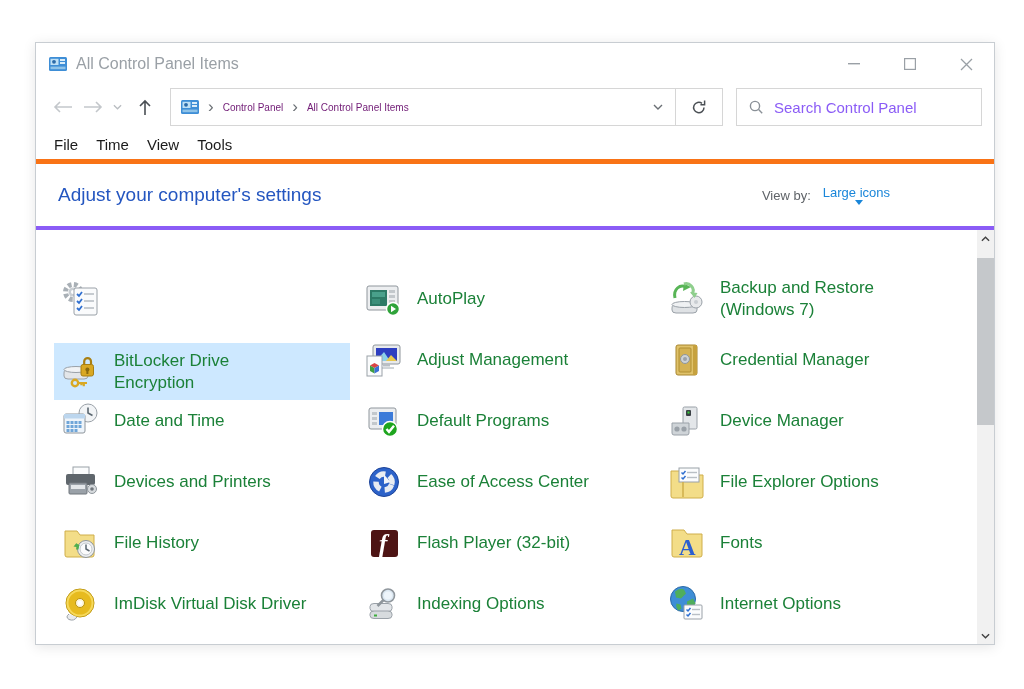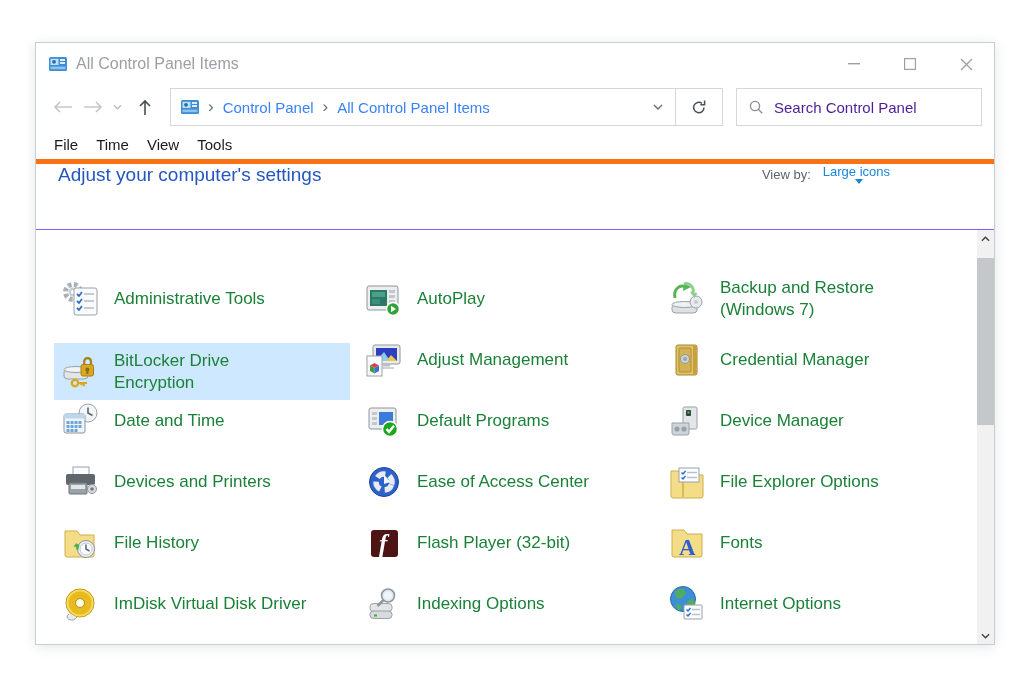--- a/index.html
+++ b/index.html
@@ -22,35 +22,35 @@
   .addr-row { height:44px; display:flex; align-items:center; padding:0 12px; flex:0 0 auto; }
   .nav-btn { display:flex; align-items:center; justify-content:center; height:32px; }
   .nav-back, .nav-fwd { width:30px; }
   .nav-hist { width:18px; }
   .nav-up { width:30px; margin-left:4px; }
   .addr-box {
     flex:1; height:38px; margin-left:10px; border:1px solid #d6d6d6; background:#fff;
     display:flex; align-items:center; padding:0 10px; min-width:0;
   }
   .crumb-sep { color:#6a6f74; font-size:17px; padding:0 9px; }
-  .crumb { font-size:15px; color:#3b82f6; white-space:nowrap; }
+  .crumb { font-size:10px; color:#701a75; white-space:nowrap; }
   .addr-caret { margin-left:auto; display:flex; padding-right:2px; }
   .refresh-box { width:47px; height:38px; border:1px solid #d6d6d6; border-left:none; display:flex; align-items:center; justify-content:center; background:#fff; }
   .search-box {
     width:246px; height:38px; margin-left:13px; border:1px solid #d6d6d6; background:#fff;
     display:flex; align-items:center; padding:0 11px;
   }
-  .search-box .ph { font-size:15px; color:#4c1d95; margin-left:10px; white-space:nowrap; }
+  .search-box .ph { font-size:15px; color:#8b5cf6; margin-left:10px; white-space:nowrap; }
 
   
   .menubar { height:35px; display:flex; align-items:center; padding-left:9px; border-bottom:5px solid #f97316; flex:0 0 auto; }
   .menu-item { font-size:15px; color:#1b1b1b; padding:4px 9px; cursor:default; }
 
   
-  .header { height:66px; display:flex; align-items:flex-start; padding:0 104px 0 22px; border-bottom:1px solid #8b5cf6; flex:0 0 auto; }
+  .header { height:66px; display:flex; align-items:center; padding:0 104px 0 22px; border-bottom:4px solid #8b5cf6; flex:0 0 auto; }
   .header-title { font-size:19px; color:var(--header-title,#2456c0); }
   .viewby { margin-left:auto; display:flex; align-items:center; }
   .viewby-label { font-size:13px; color:var(--view-by-label,#5f6368); margin-right:12px; }
   .viewby-value { font-size:13px; color:var(--view-by-value,#1a86d9); display:flex; align-items:center; cursor:default;flex-direction:column; }
   .viewby-value svg { margin-left:6px; }
 
   
   .content { position:relative; flex:1; overflow:hidden; }
   .grid {
     display:grid; grid-template-columns:303px 303px 303px; grid-auto-rows:61px;
@@ -196,21 +196,20 @@
               <circle cx="12" cy="13" r="2" fill="#fff"></circle>
               <rect x="13" y="9" width="23" height="27" rx="2" fill="#fafbfc" stroke="#9aa1a8"></rect>
               <path d="M16 15 l2 2 3-4" stroke="#2f6fd0" stroke-width="1.8" fill="none"></path>
               <line x1="23" y1="15" x2="33" y2="15" stroke="#b9bfc5" stroke-width="1.6"></line>
               <path d="M16 22 l2 2 3-4" stroke="#2f6fd0" stroke-width="1.8" fill="none"></path>
               <line x1="23" y1="22" x2="33" y2="22" stroke="#b9bfc5" stroke-width="1.6"></line>
               <path d="M16 29 l2 2 3-4" stroke="#2f6fd0" stroke-width="1.8" fill="none"></path>
               <line x1="23" y1="29" x2="33" y2="29" stroke="#b9bfc5" stroke-width="1.6"></line>
             </svg>
           </span>
-          <span class="lbl">Administrative Tools</span>
         </div>
       <div class="item">
           <span class="ic">
             <svg viewBox="0 0 40 40">
               <rect x="3" y="7" width="31" height="24" rx="2" fill="#eceef0" stroke="#8f969c"></rect>
               <rect x="6" y="11" width="17" height="16" fill="#2c7a66"></rect>
               <rect x="8" y="13" width="13" height="5" fill="#49a08b"></rect>
               <rect x="8" y="20" width="8" height="5" fill="#3b8f7a"></rect>
               <rect x="25" y="11" width="6" height="3" fill="#c3c8cc"></rect>
               <rect x="25" y="16" width="6" height="3" fill="#c3c8cc"></rect>

